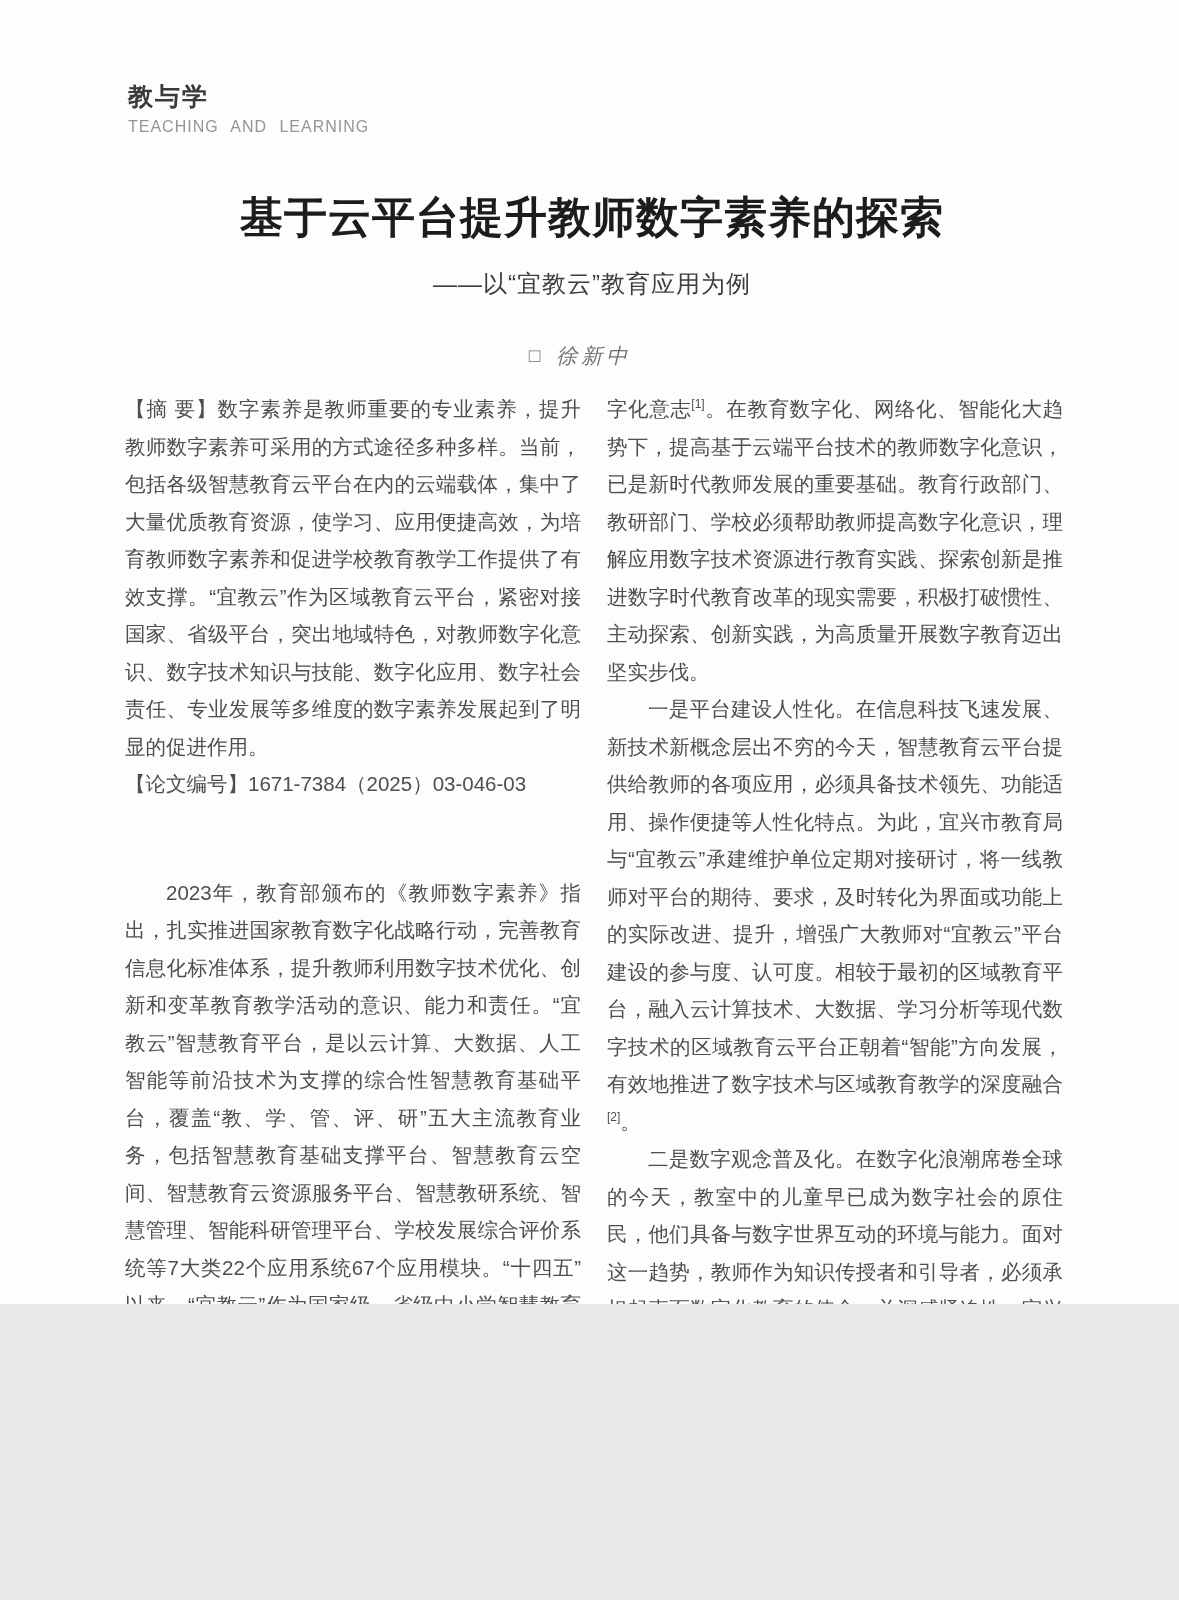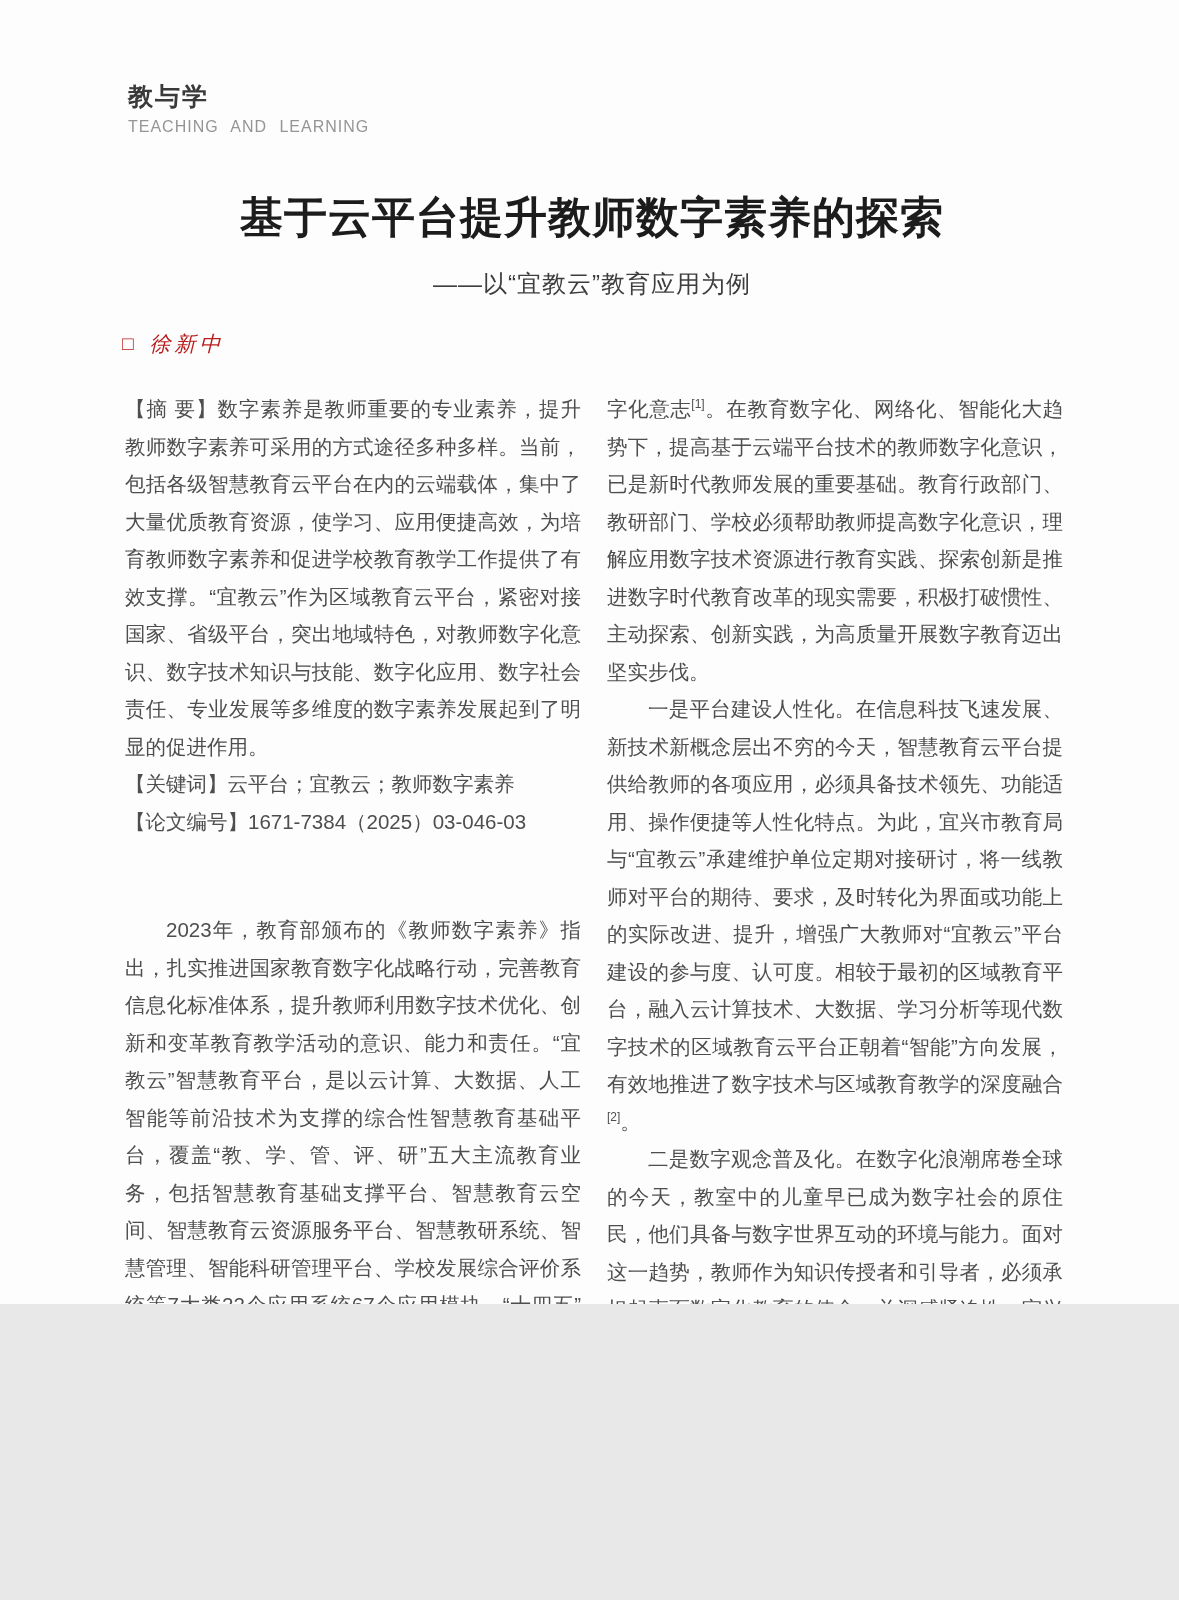--- a/index.html
+++ b/index.html
@@ -47,25 +47,25 @@
     letter-spacing: 1px;
     line-height: 1.2;
   }
   .article-subtitle {
     margin-top: 24px;
     font-size: 24px;
     color: #3d3d3d;
     letter-spacing: 1px;
   }
   .author-line {
-    margin-top: 30px;
-    text-align: left;
+    margin-top: 42px;
+    text-align: center;
     padding-right: 24px;
     font-size: 21px;
-    color: #b91c1c;
+    color: #737373;
   }
   .author-marker {
     font-family: "Liberation Sans", "DejaVu Sans", sans-serif;
     font-style: normal;
     margin-right: 16px;
     font-size: 19px;
     position: relative;
     top: -1px;
   }
   .author-name {
@@ -147,21 +147,20 @@
     <div class="author-line">
       <span class="author-marker">□</span><span class="author-name">徐新中</span>
     </div>
   </div>
 
   <div class="columns">
 
     <div class="col">
       <div class="meta-block">
         <p>【摘 要】数字素养是教师重要的专业素养，提升教师数字素养可采用的方式途径多种多样。当前，包括各级智慧教育云平台在内的云端载体，集中了大量优质教育资源，使学习、应用便捷高效，为培育教师数字素养和促进学校教育教学工作提供了有效支撑。“宜教云”作为区域教育云平台，紧密对接国家、省级平台，突出地域特色，对教师数字化意识、数字技术知识与技能、数字化应用、数字社会责任、专业发展等多维度的数字素养发展起到了明显的促进作用。</p>
-        <p>【关键词】云平台；宜教云；教师数字素养</p>
         <p>【论文编号】1671-7384（2025）03-046-03</p>
       </div>
       <p class="body-para indent first-body-para">2023年，教育部颁布的《教师数字素养》指出，扎实推进国家教育数字化战略行动，完善教育信息化标准体系，提升教师利用数字技术优化、创新和变革教育教学活动的意识、能力和责任。“宜教云”智慧教育平台，是以云计算、大数据、人工智能等前沿技术为支撑的综合性智慧教育基础平台，覆盖“教、学、管、评、研”五大主流教育业务，包括智慧教育基础支撑平台、智慧教育云空间、智慧教育云资源服务平台、智慧教研系统、智慧管理、智能科研管理平台、学校发展综合评价系统等7大类22个应用系统67个应用模块。“十四五”以来，“宜教云”作为国家级、省级中小学智慧教育平台的个性化补充，进一步有效承担起教师对优质数字资源的学习、应用和之后的反馈、交流等任务，有效赋能区域提升教师数字素养的实践与探索。</p>
 
     </div>
 
     <div class="col">
       <p class="body-para"><span>字化意志</span><sup>[1]</sup><span>。在教育数字化、网络化、智能化大趋势下，提高基于云端平台技术的教师数字化意识，已是新时代教师发展的重要基础。教育行政部门、教研部门、学校必须帮助教师提高数字化意识，理解应用数字技术资源进行教育实践、探索创新是推进数字时代教育改革的现实需要，积极打破惯性、主动探索、创新实践，为高质量开展数字教育迈出坚实步伐。</span></p>
       <p class="body-para indent"><span>一是平台建设人性化。在信息科技飞速发展、新技术新概念层出不穷的今天，智慧教育云平台提供给教师的各项应用，必须具备技术领先、功能适用、操作便捷等人性化特点。为此，宜兴市教育局与“宜教云”承建维护单位定期对接研讨，将一线教师对平台的期待、要求，及时转化为界面或功能上的实际改进、提升，增强广大教师对“宜教云”平台建设的参与度、认可度。相较于最初的区域教育平台，融入云计算技术、大数据、学习分析等现代数字技术的区域教育云平台正朝着“智能”方向发展，有效地推进了数字技术与区域教育教学的深度融合</span><sup>[2]</sup><span>。</span></p>
       <p class="body-para indent">二是数字观念普及化。在数字化浪潮席卷全球的今天，教室中的儿童早已成为数字社会的原住民，他们具备与数字世界互动的环境与能力。面对这一趋势，教师作为知识传授者和引导者，必须承担起直面数字化教育的使命，并深感紧迫性。宜兴市敏锐地捕捉到这一教育变革的脉搏，积极行动，从市级到校级层面广泛开展了包括“宜教云”在内的数字素养的普及性宣传和交流研讨活动。这些活动旨在通过多元化的形式，如讲座、研讨会、工作坊等，有效激发教师学习数字技术知识与技能的内在动力，提升教师的主动性和积极性。通过这些活动，教师不仅能够提升在数字社会中的基本素养，还能够对数字技术的前沿方向，特别是“云”技术与教育的深度融合，形成深刻的认识。</p>

